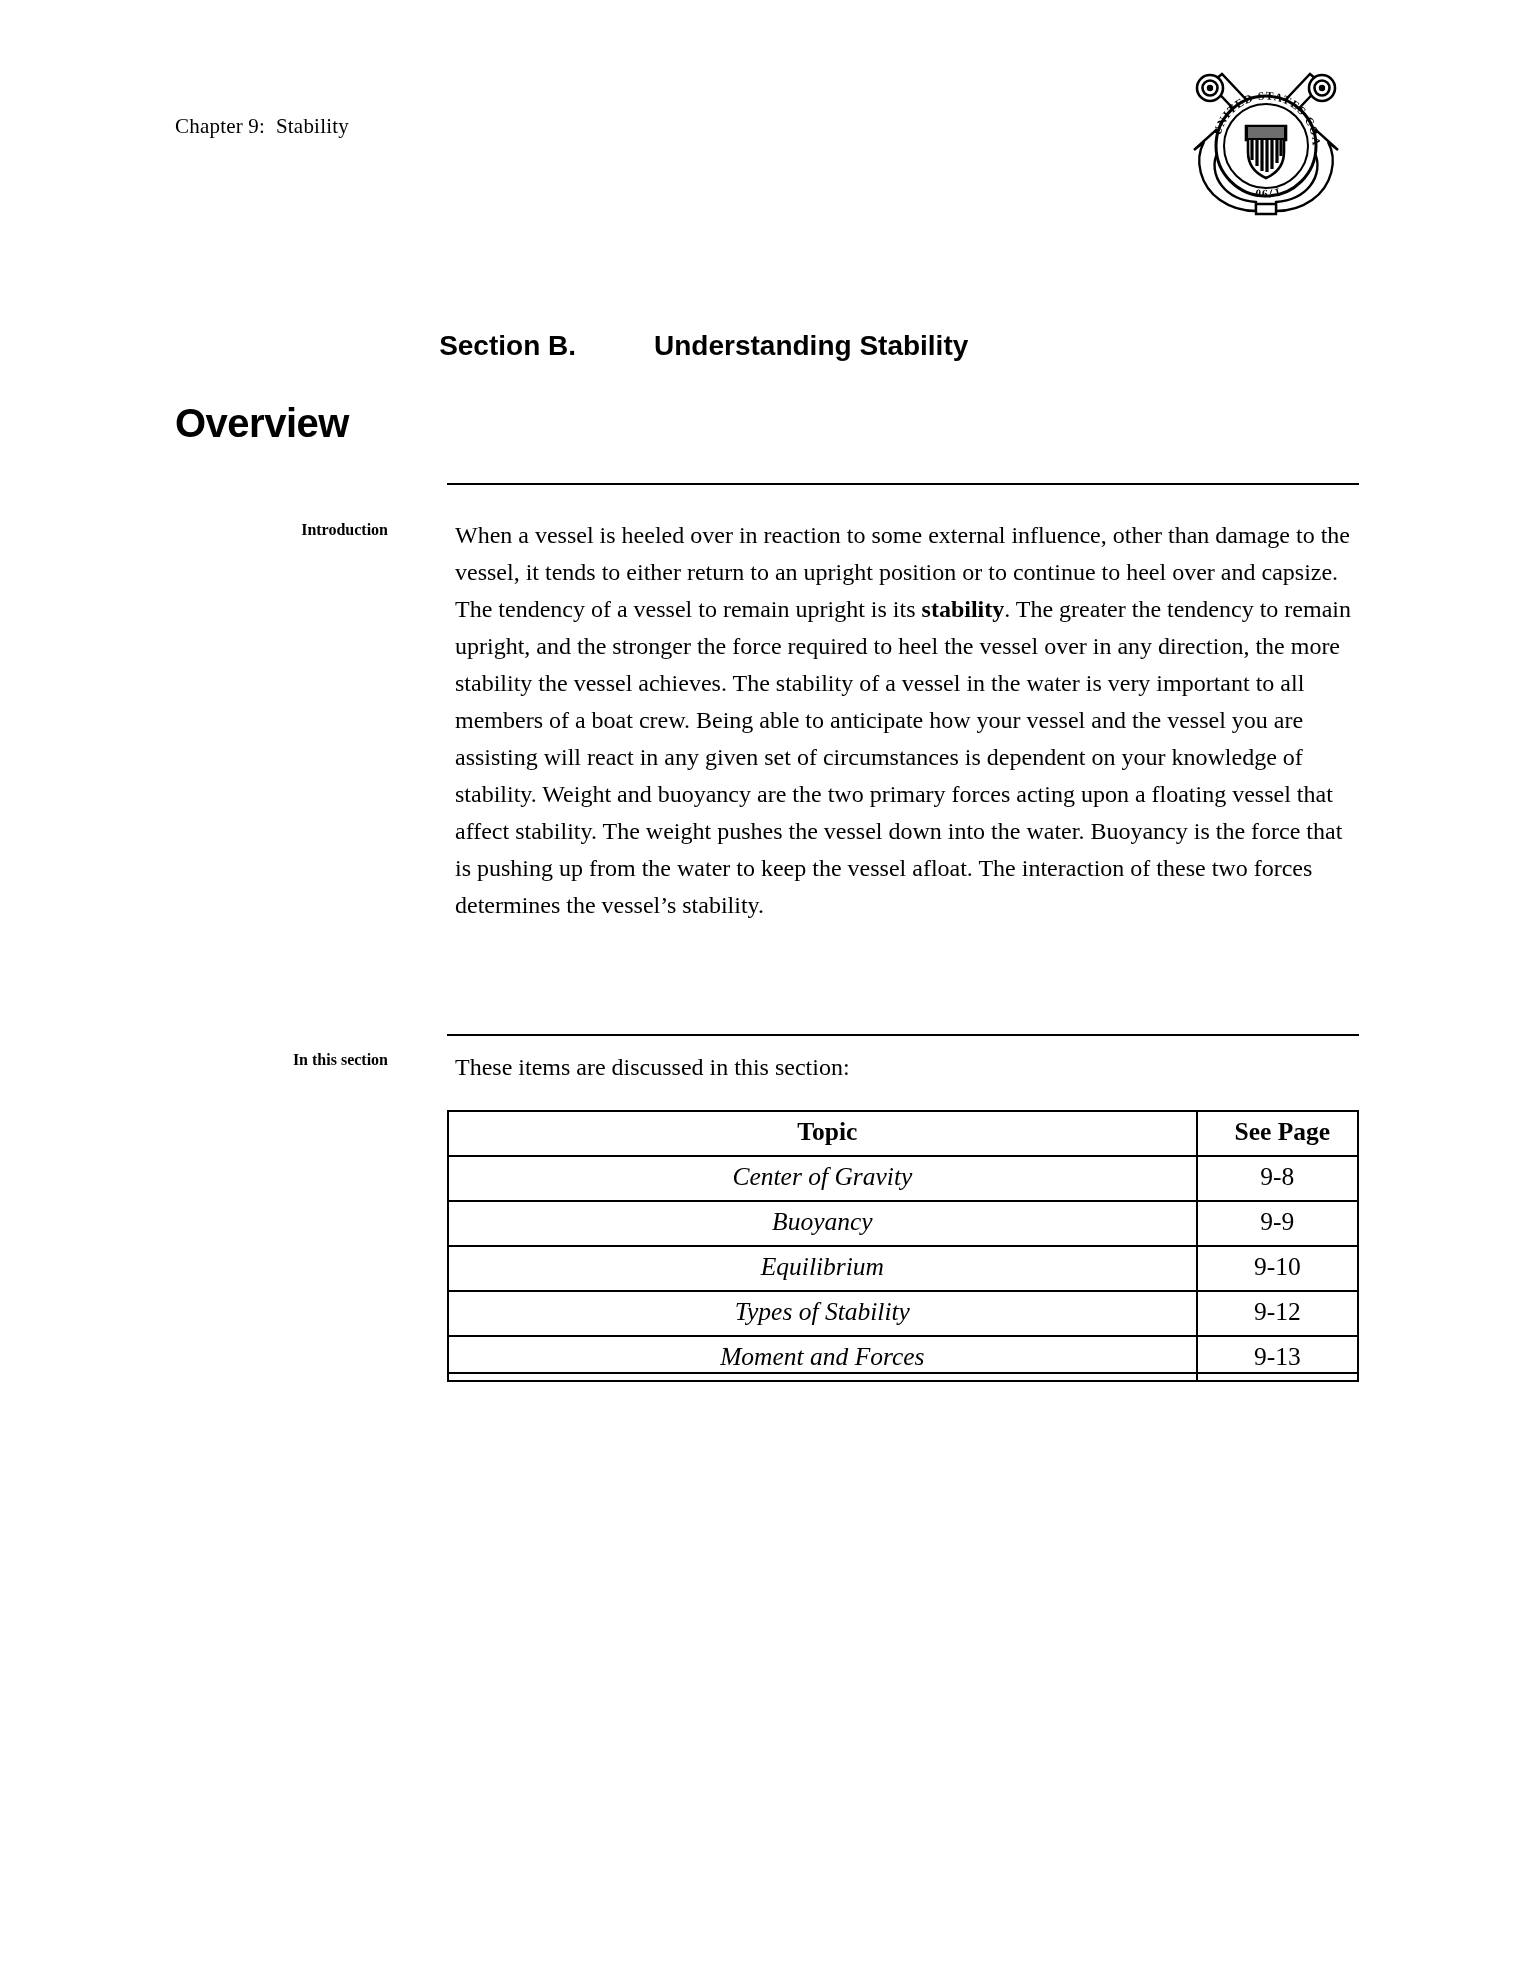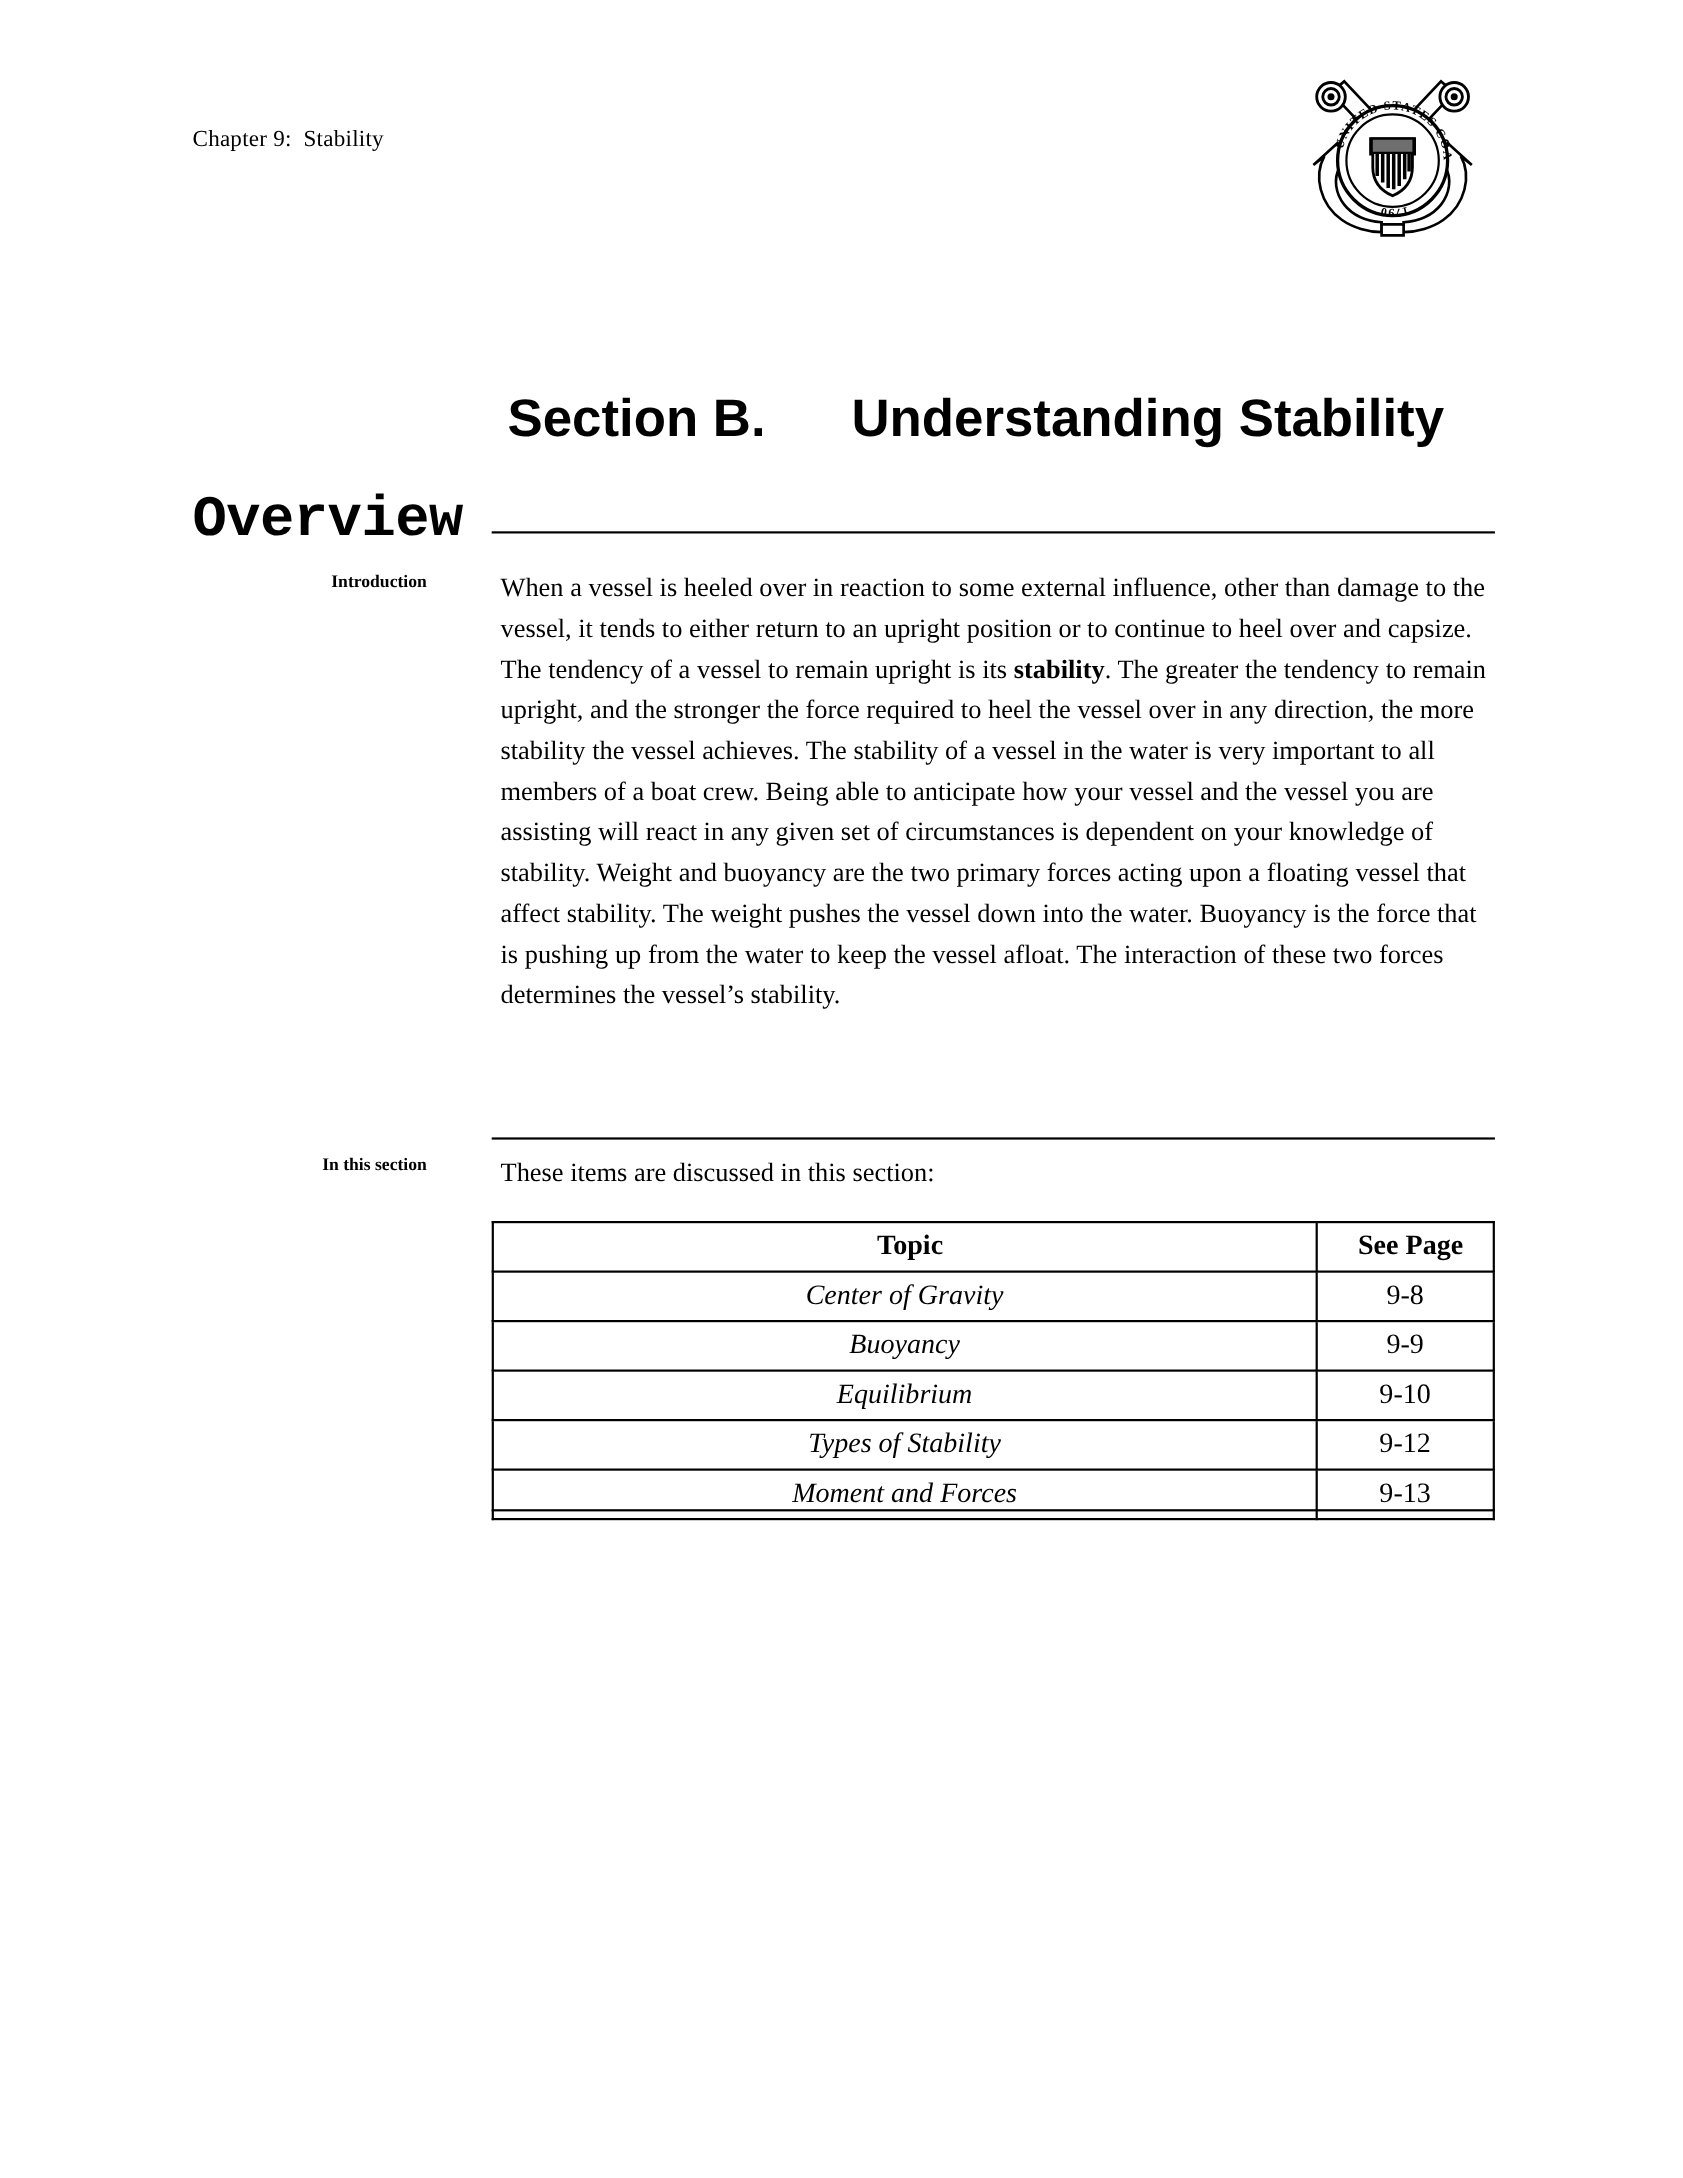--- a/index.html
+++ b/index.html
@@ -45,34 +45,34 @@
   }
   .emblem svg { display: block; width: 160px; height: 148px; }
 
   
   .section-title {
     position: absolute;
     left: 408px;
     top: 298px;
     font-family: "Liberation Sans Narrow", "Liberation Sans", "DejaVu Sans", sans-serif;
     font-weight: bold;
-    font-size: 48px;
+    font-size: 28px;
     letter-spacing: 0px;
     white-space: pre;
   }
   .section-title .sec-label { }
   .section-title .sec-gap { display: inline-block; width: 78px; }
 
   .overview-head {
     position: absolute;
     left: 175px;
-    top: 408px;
-    font-family: Liberation Mono, monospace;
-    font-weight: bold;
-    font-size: 52px;
+    top: 374px;
+    font-family: Liberation Sans, sans-serif;
+    font-weight: bold;
+    font-size: 40px;
     letter-spacing: -0.5px;
   }
 
   
   .rule {
     position: absolute;
     left: 447px;
     width: 912px;
     height: 0;
     border-top: 2.2px solid #000;

